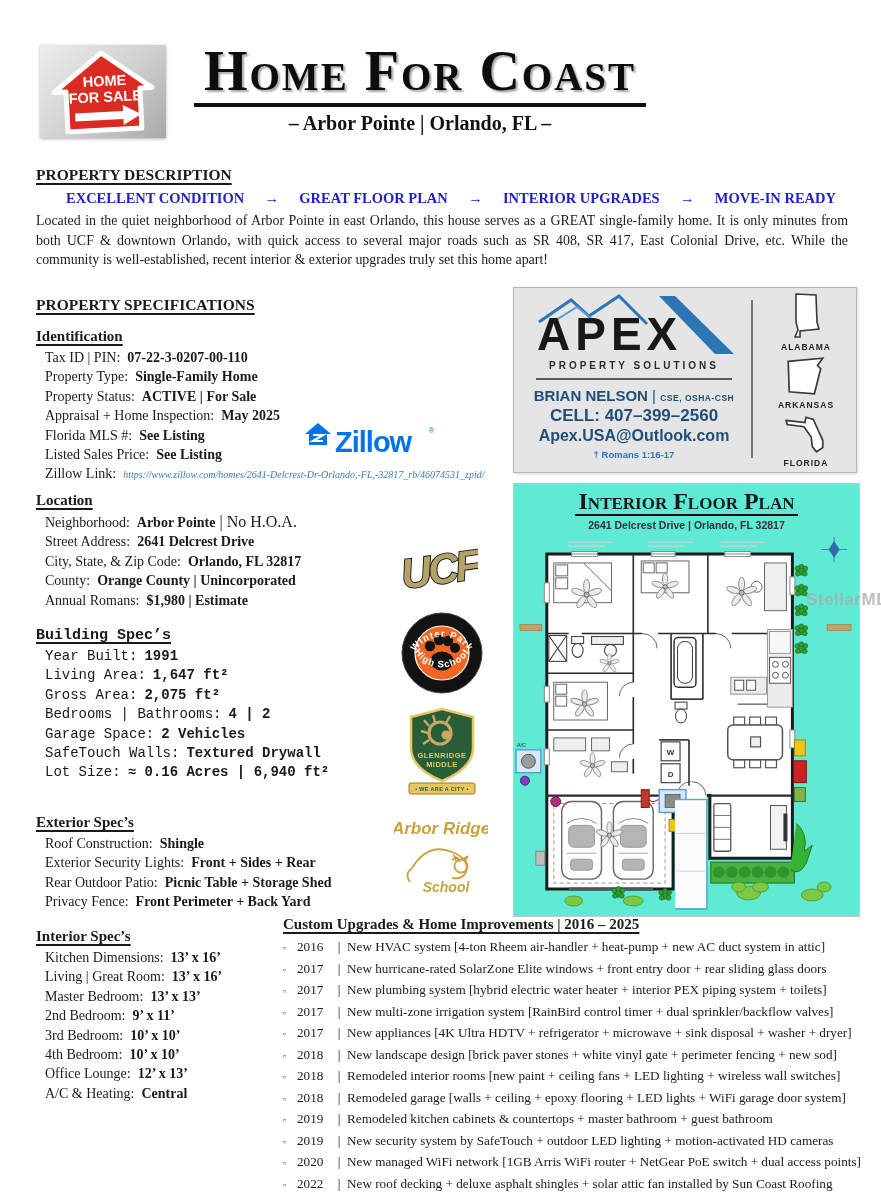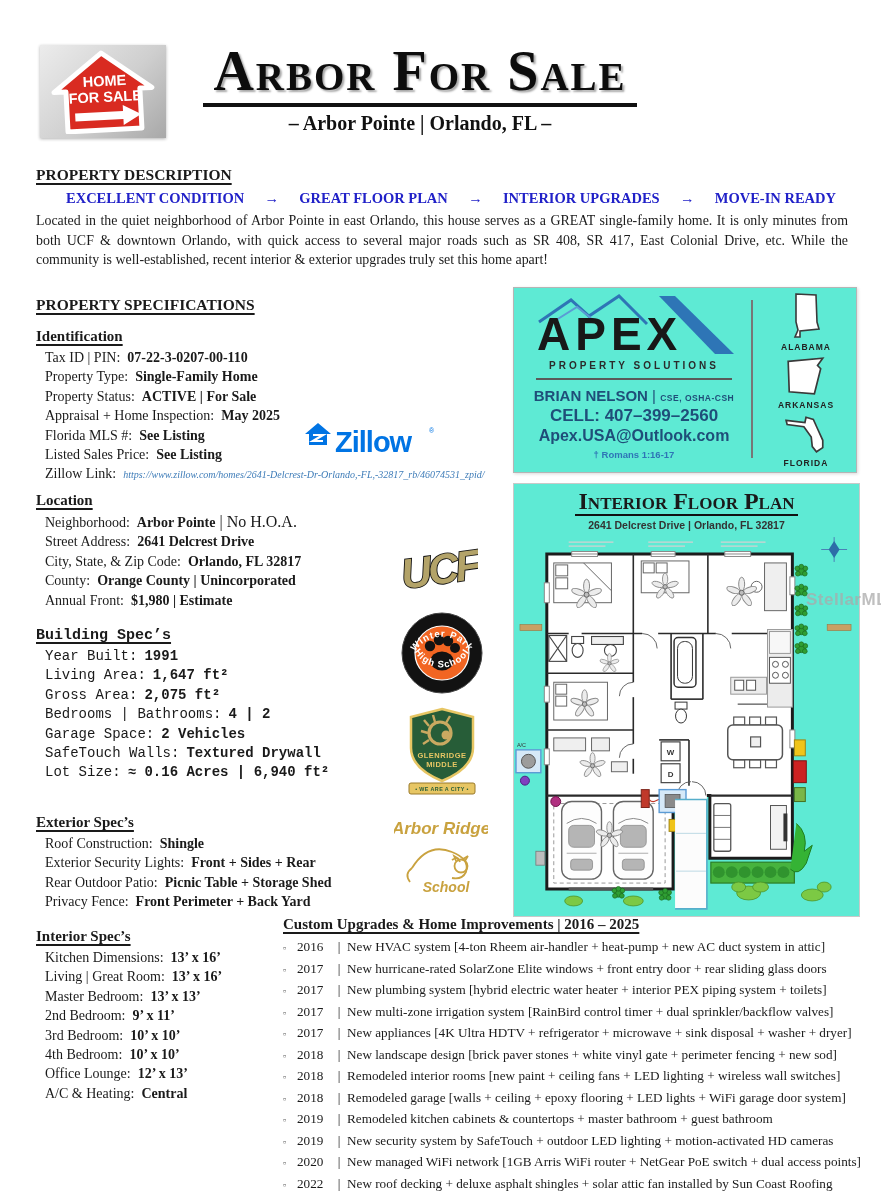--- a/index.html
+++ b/index.html
@@ -40,21 +40,21 @@
   .urow{display:flex;font-size:13.2px;line-height:19.55px;}
   .ubullet{width:14px;font-size:9px;color:#555;padding-top:2px;}
   .uyear{width:34px;}
   .usep{width:16px;text-align:center;}
   .utext{flex:1;white-space:nowrap;}
 
   
   .logo-abs{position:absolute;}
 
   
-  #apex-card{position:absolute;left:513px;top:287px;width:342px;height:184px;background:#5eead4;
+  #apex-card{position:absolute;left:513px;top:287px;width:342px;height:184px;background:#e5e5e5;
     border:1px solid #b5b5b5;box-shadow:1px 1px 3px rgba(0,0,0,.15);
     font-family:"Liberation Sans",sans-serif;}
   #apex-left{position:absolute;left:8px;top:6px;width:224px;text-align:center;}
   #apex-tagline{font-size:10px;letter-spacing:3px;color:#2b2b2b;font-weight:bold;margin-top:-4px;}
   #apex-rule{border:none;border-top:2px solid #5a5a5a;width:196px;margin:7px auto 7px auto;}
   .apex-navy{color:#1f4e79;}
   #apex-name-line{font-weight:bold;font-size:15px;}
   #apex-creds{font-size:8.5px;font-weight:bold;letter-spacing:.5px;}
   #apex-cell{font-weight:bold;font-size:17px;margin-top:2px;}
   #apex-email{font-weight:bold;font-size:16px;margin-top:1px;}
@@ -88,21 +88,21 @@
       <g transform="rotate(-3 55 42)">
         <path d="M55,3 L104,40 L92,40 L92,80 L18,80 L18,40 L6,40 Z" fill="#d92b21" stroke="#ffffff" stroke-width="5" stroke-linejoin="round"></path>
         <text x="57" y="36" text-anchor="middle" font-size="14.5" font-weight="bold" fill="#fff">HOME</text>
         <text x="57" y="52" text-anchor="middle" font-size="14.5" font-weight="bold" fill="#fff">FOR SALE</text>
         <polygon points="26,62 74,62 74,56 92,66 74,76 74,70 26,70" fill="#ffffff"></polygon>
       </g>
     </svg>
   </div>
 
   <div id="title-wrap">
-    <div id="main-title">Arbor For Sale</div>
+    <div id="main-title">Home For Coast</div>
     <div id="subtitle">–  Arbor Pointe  |  Orlando, FL  –</div>
   </div>
 
   <div id="description">
     <div class="sec-h">PROPERTY DESCRIPTION</div>
     <div id="highlights">
       <span>EXCELLENT CONDITION</span>
       <span>→</span>
       <span>GREAT FLOOR PLAN</span>
       <span>→</span>
@@ -127,21 +127,21 @@
     <div class="row"><span class="lbl">Listed Sales Price:</span><span class="val">See Listing</span></div>
     <div class="row"><span class="lbl">Zillow Link:</span><span class="val linkval">https://www.zillow.com/homes/2641-Delcrest-Dr-Orlando,-FL,-32817_rb/46074531_zpid/</span></div>
   </div>
 
   <div class="spec-block" style="top:492px;">
     <div class="sub-h">Location</div>
     <div class="row"><span class="lbl">Neighborhood:</span><span class="val">Arbor Pointe</span><span class="sfx">|  No H.O.A.</span></div>
     <div class="row"><span class="lbl">Street Address:</span><span class="val">2641 Delcrest Drive</span></div>
     <div class="row"><span class="lbl">City, State, &amp; Zip Code:</span><span class="val">Orlando, FL 32817</span></div>
     <div class="row"><span class="lbl">County:</span><span class="val">Orange County | Unincorporated</span></div>
-    <div class="row"><span class="lbl">Annual Front:</span><span class="val">$1,980 | Estimate</span></div>
+    <div class="row"><span class="lbl">Annual Romans:</span><span class="val">$1,980 | Estimate</span></div>
   </div>
 
   <div class="spec-block" style="top:627px;font-family:Liberation Mono, monospace;">
     <div class="sub-h">Building Spec’s</div>
     <div class="row"><span class="lbl">Year Built:</span><span class="val">1991</span></div>
     <div class="row"><span class="lbl">Living Area:</span><span class="val">1,647 ft²</span></div>
     <div class="row"><span class="lbl">Gross Area:</span><span class="val">2,075 ft²</span></div>
     <div class="row"><span class="lbl">Bedrooms | Bathrooms:</span><span class="val">4 | 2</span></div>
     <div class="row"><span class="lbl">Garage Space:</span><span class="val">2 Vehicles</span></div>
     <div class="row"><span class="lbl">SafeTouch Walls:</span><span class="val">Textured Drywall</span></div>

